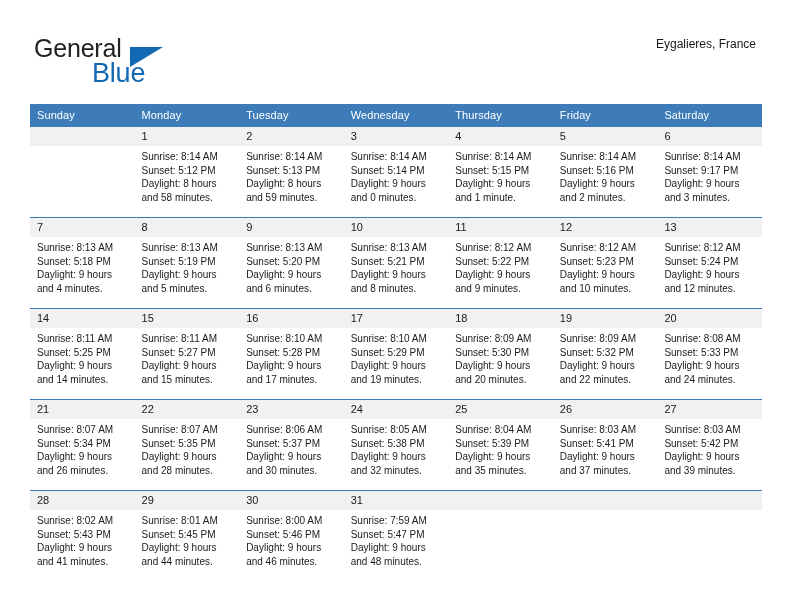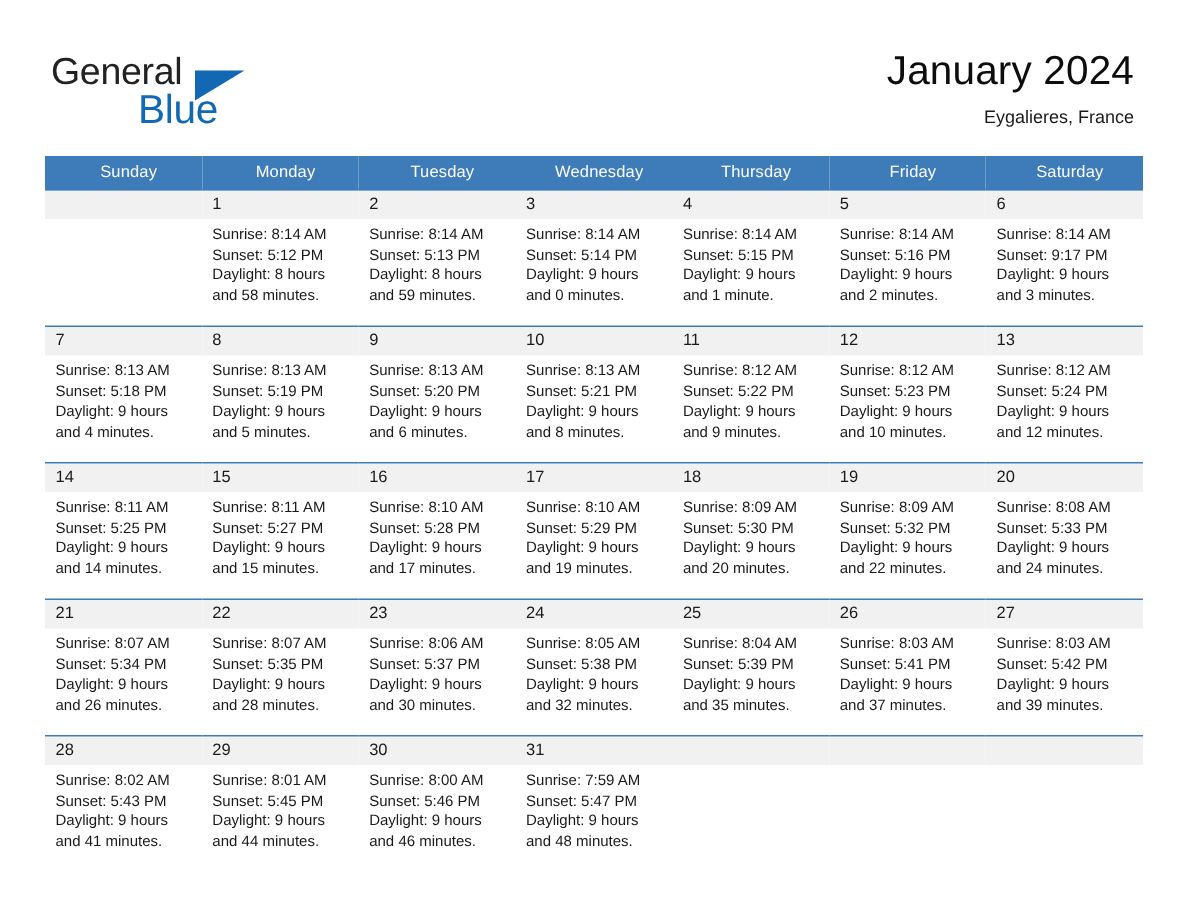--- a/index.html
+++ b/index.html
@@ -91,21 +91,21 @@
     top: 104px;
     width: 732px;
     border-collapse: collapse;
     table-layout: fixed;
   }
   .calendar th {
     background: #3d7cb8;
     color: #ffffff;
     font-size: 11px;
     font-weight: normal;
-    text-align: center;
+    text-align: left;
     padding: 5px 0 5px 7px;
     height: 11px;
     letter-spacing: 0.1px;
   }
   .calendar td {
     vertical-align: top;
     padding: 0;
     width: 104.57px;
     border-top: 1px solid #3d7cb8;
   }
@@ -138,21 +138,20 @@
 
 <div class="page">
 
   <div class="header">
     <div class="brand">
       <span class="brand-general">General</span>
       <span class="brand-triangle"></span>
       <span class="brand-blue">Blue</span>
     </div>
     <div class="title-block">
-      <div class="cal-title">January 2024</div>
       <div class="cal-subtitle">Eygalieres, France</div>
     </div>
   </div>
 
   <table class="calendar">
     <thead>
       <tr>
         <th>Sunday</th>
         <th>Monday</th>
         <th>Tuesday</th>

